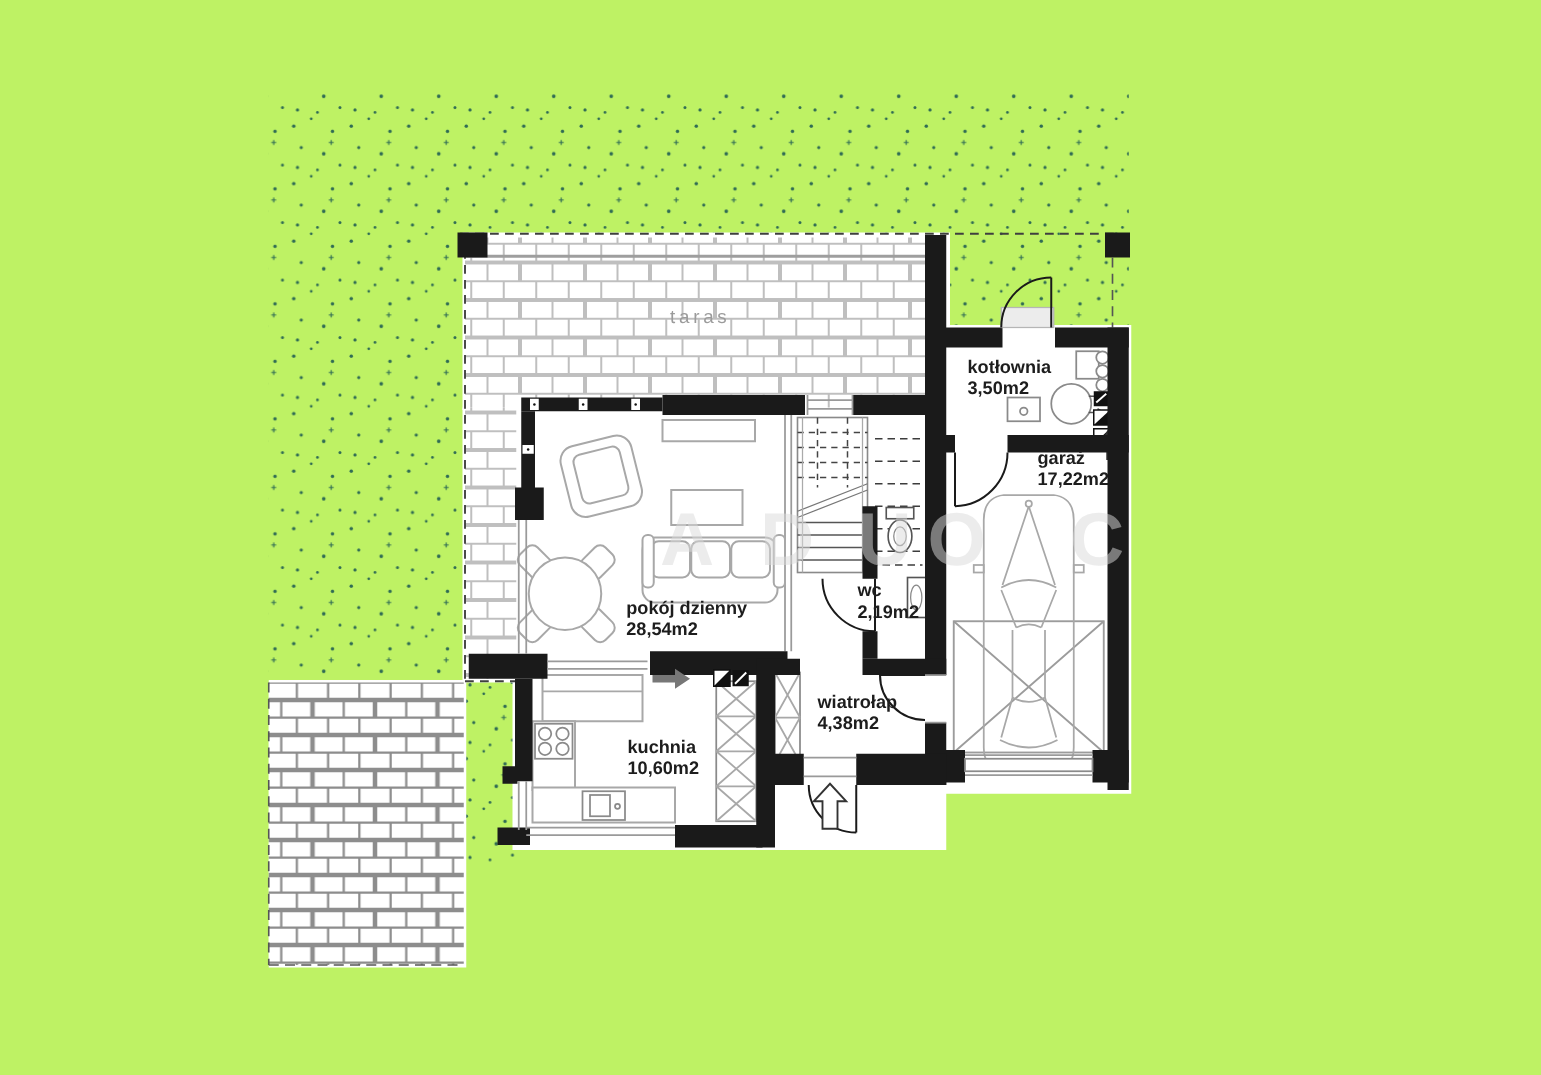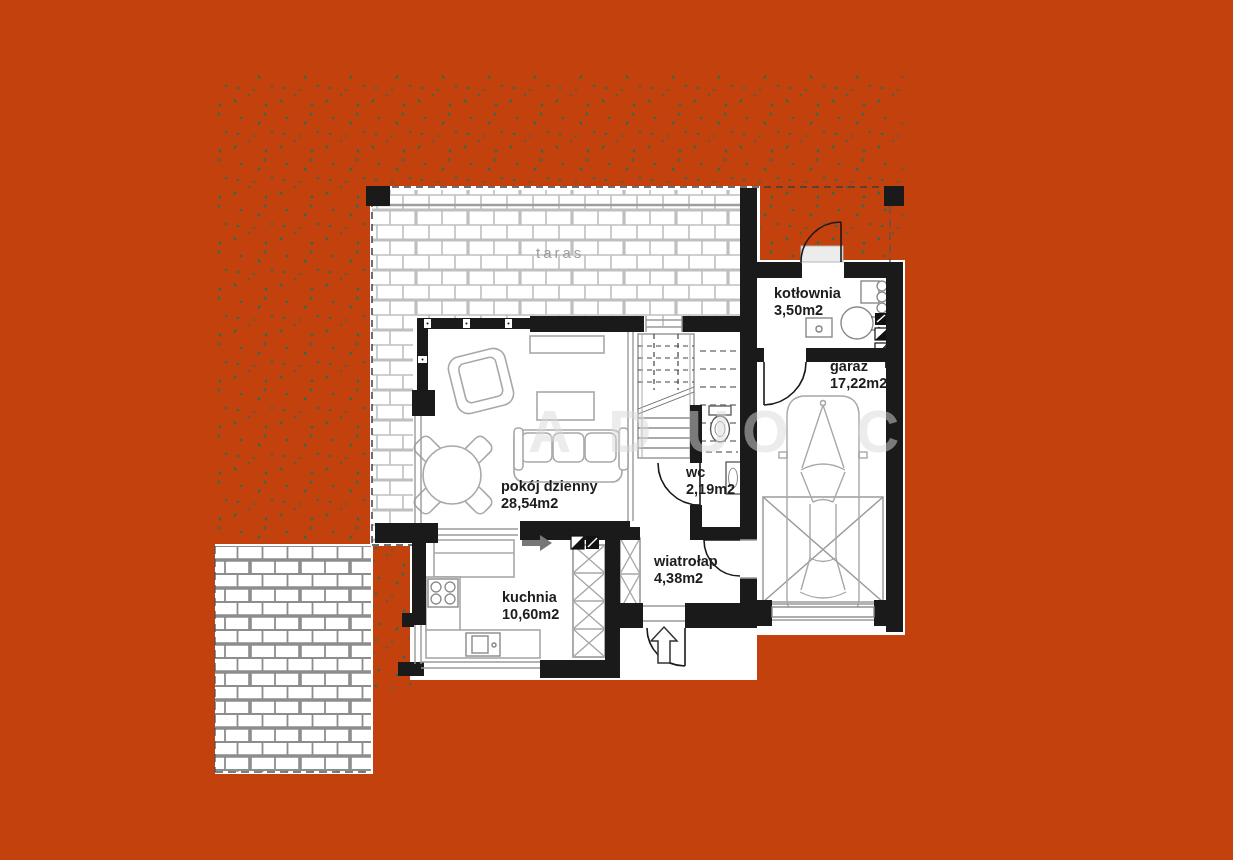--- a/index.html
+++ b/index.html
@@ -1,16 +1,16 @@
 <!DOCTYPE html>
 <html><head>
 <meta charset="utf-8">
 <style>
   html,body{margin:0;padding:0;background:#ffffff;}
-  .canvas{position:relative;width:1233px;height:860px;background:#c2410c;overflow:hidden;}
+  .canvas{position:relative;width:1233px;height:860px;background:#bef264;overflow:hidden;}
   svg{display:block;}
   svg text{font-family:"Liberation Sans","DejaVu Sans",sans-serif;}
   .room-name,.room-area{font-size:14.5px;font-weight:bold;fill:#1d1d1d;}
   .terrace-label{font-size:15px;fill:#9b9b9b;letter-spacing:3px;}
   .watermark-letter{font-size:60px;font-weight:bold;fill:#dadada;opacity:0.5;}
   .wall{fill:#1a1a1a;}
   .thinline{stroke:#9a9a9a;stroke-width:1.4;fill:none;}
   .furn{stroke:#a8a8a8;stroke-width:1.6;fill:#ffffff;}
   .furnline{stroke:#a8a8a8;stroke-width:1.4;fill:none;}
   .fixture{stroke:#8a8a8a;stroke-width:1.4;fill:#ffffff;}

